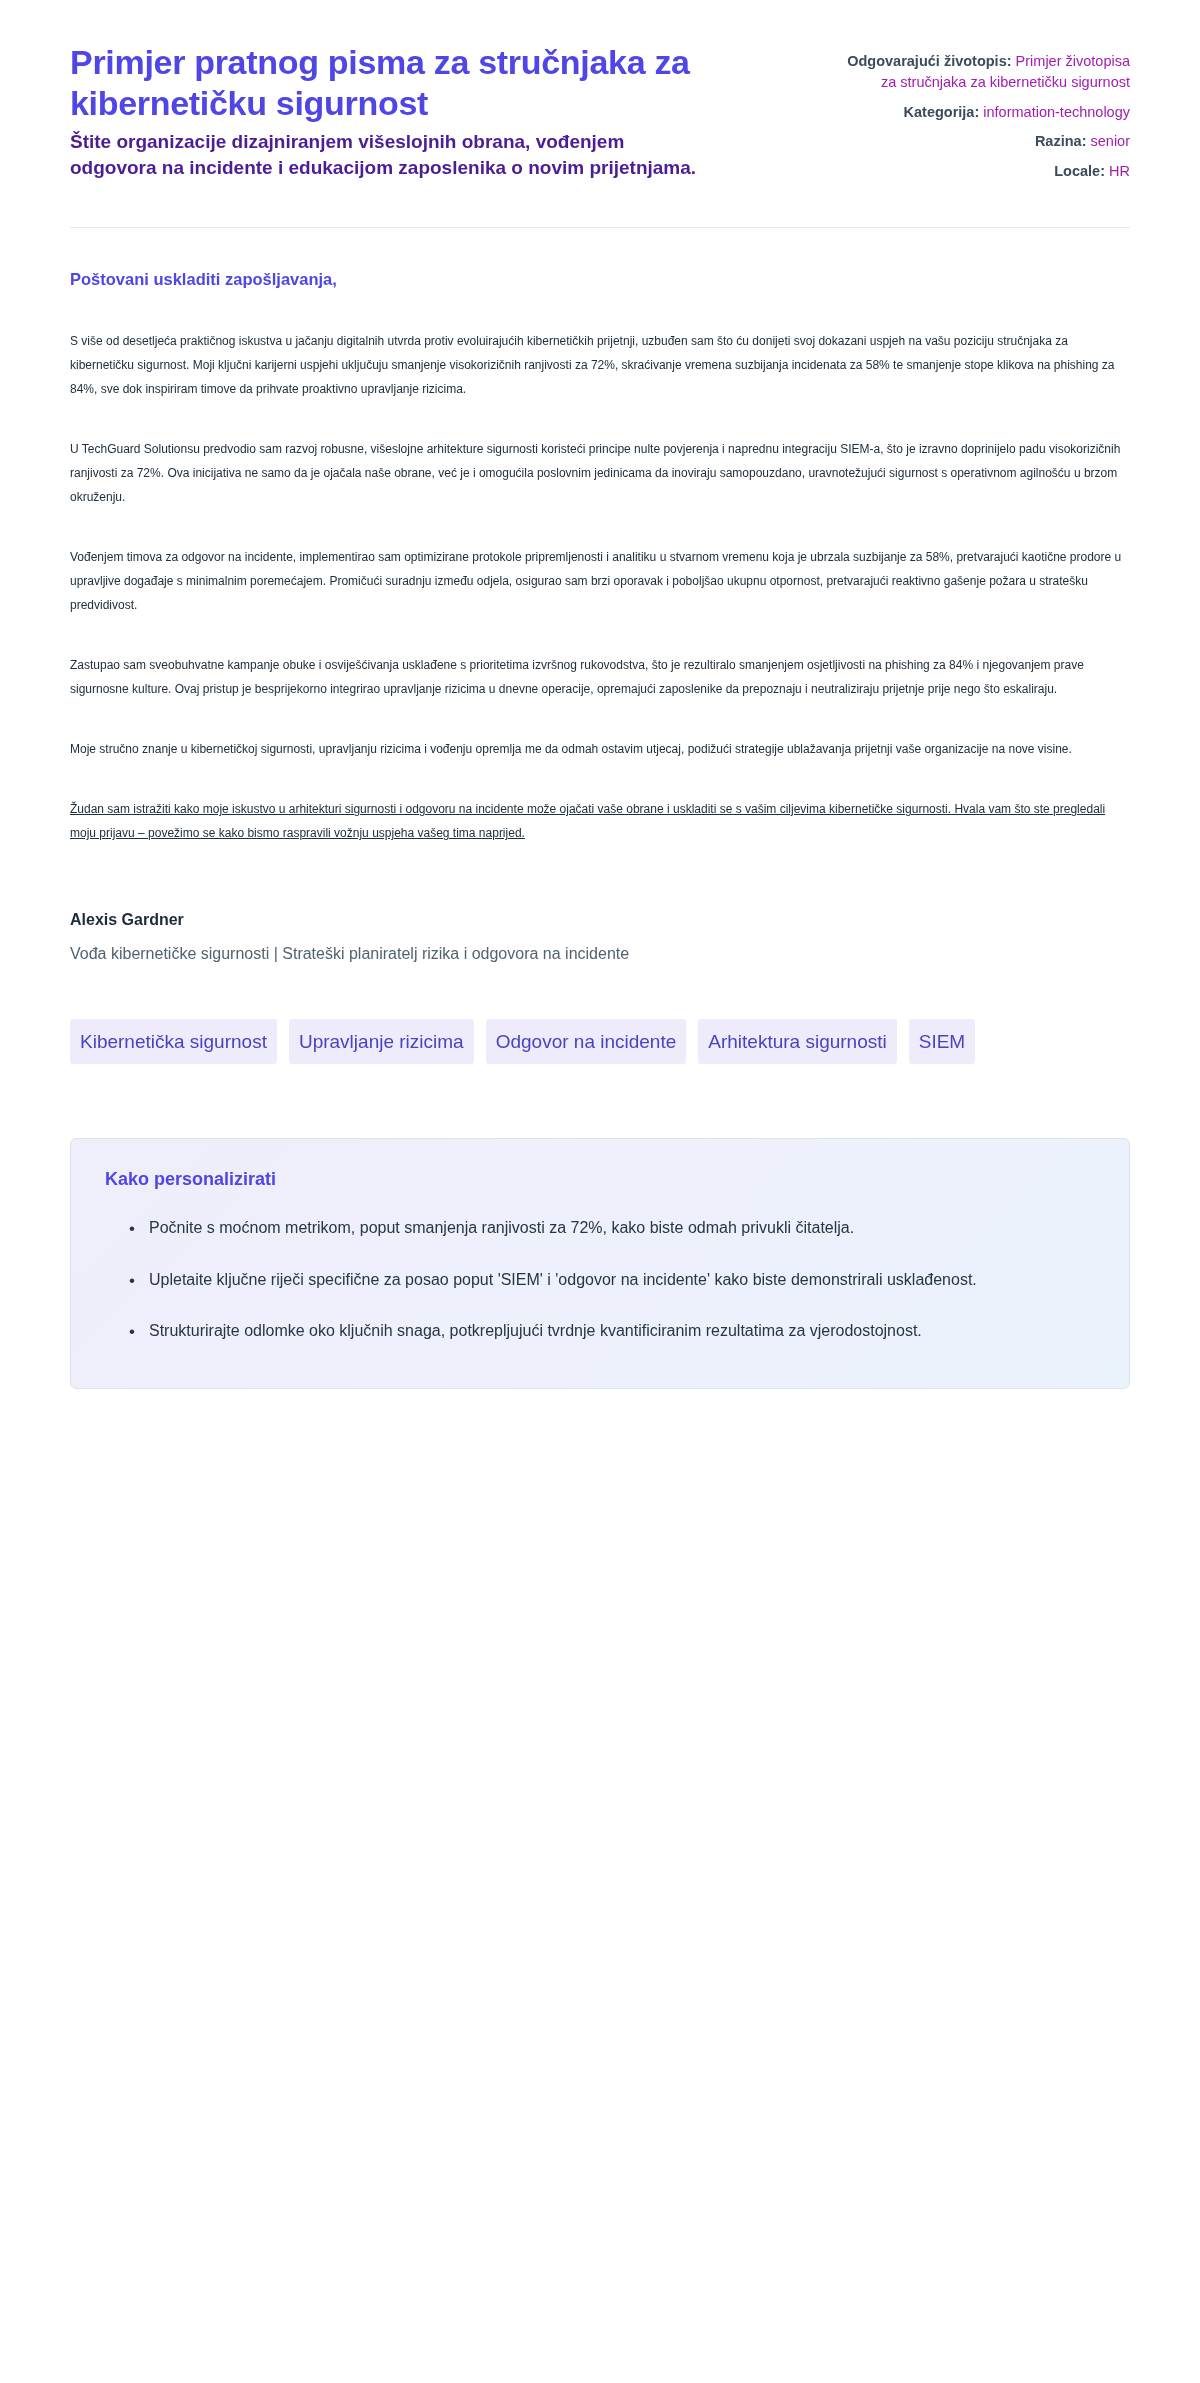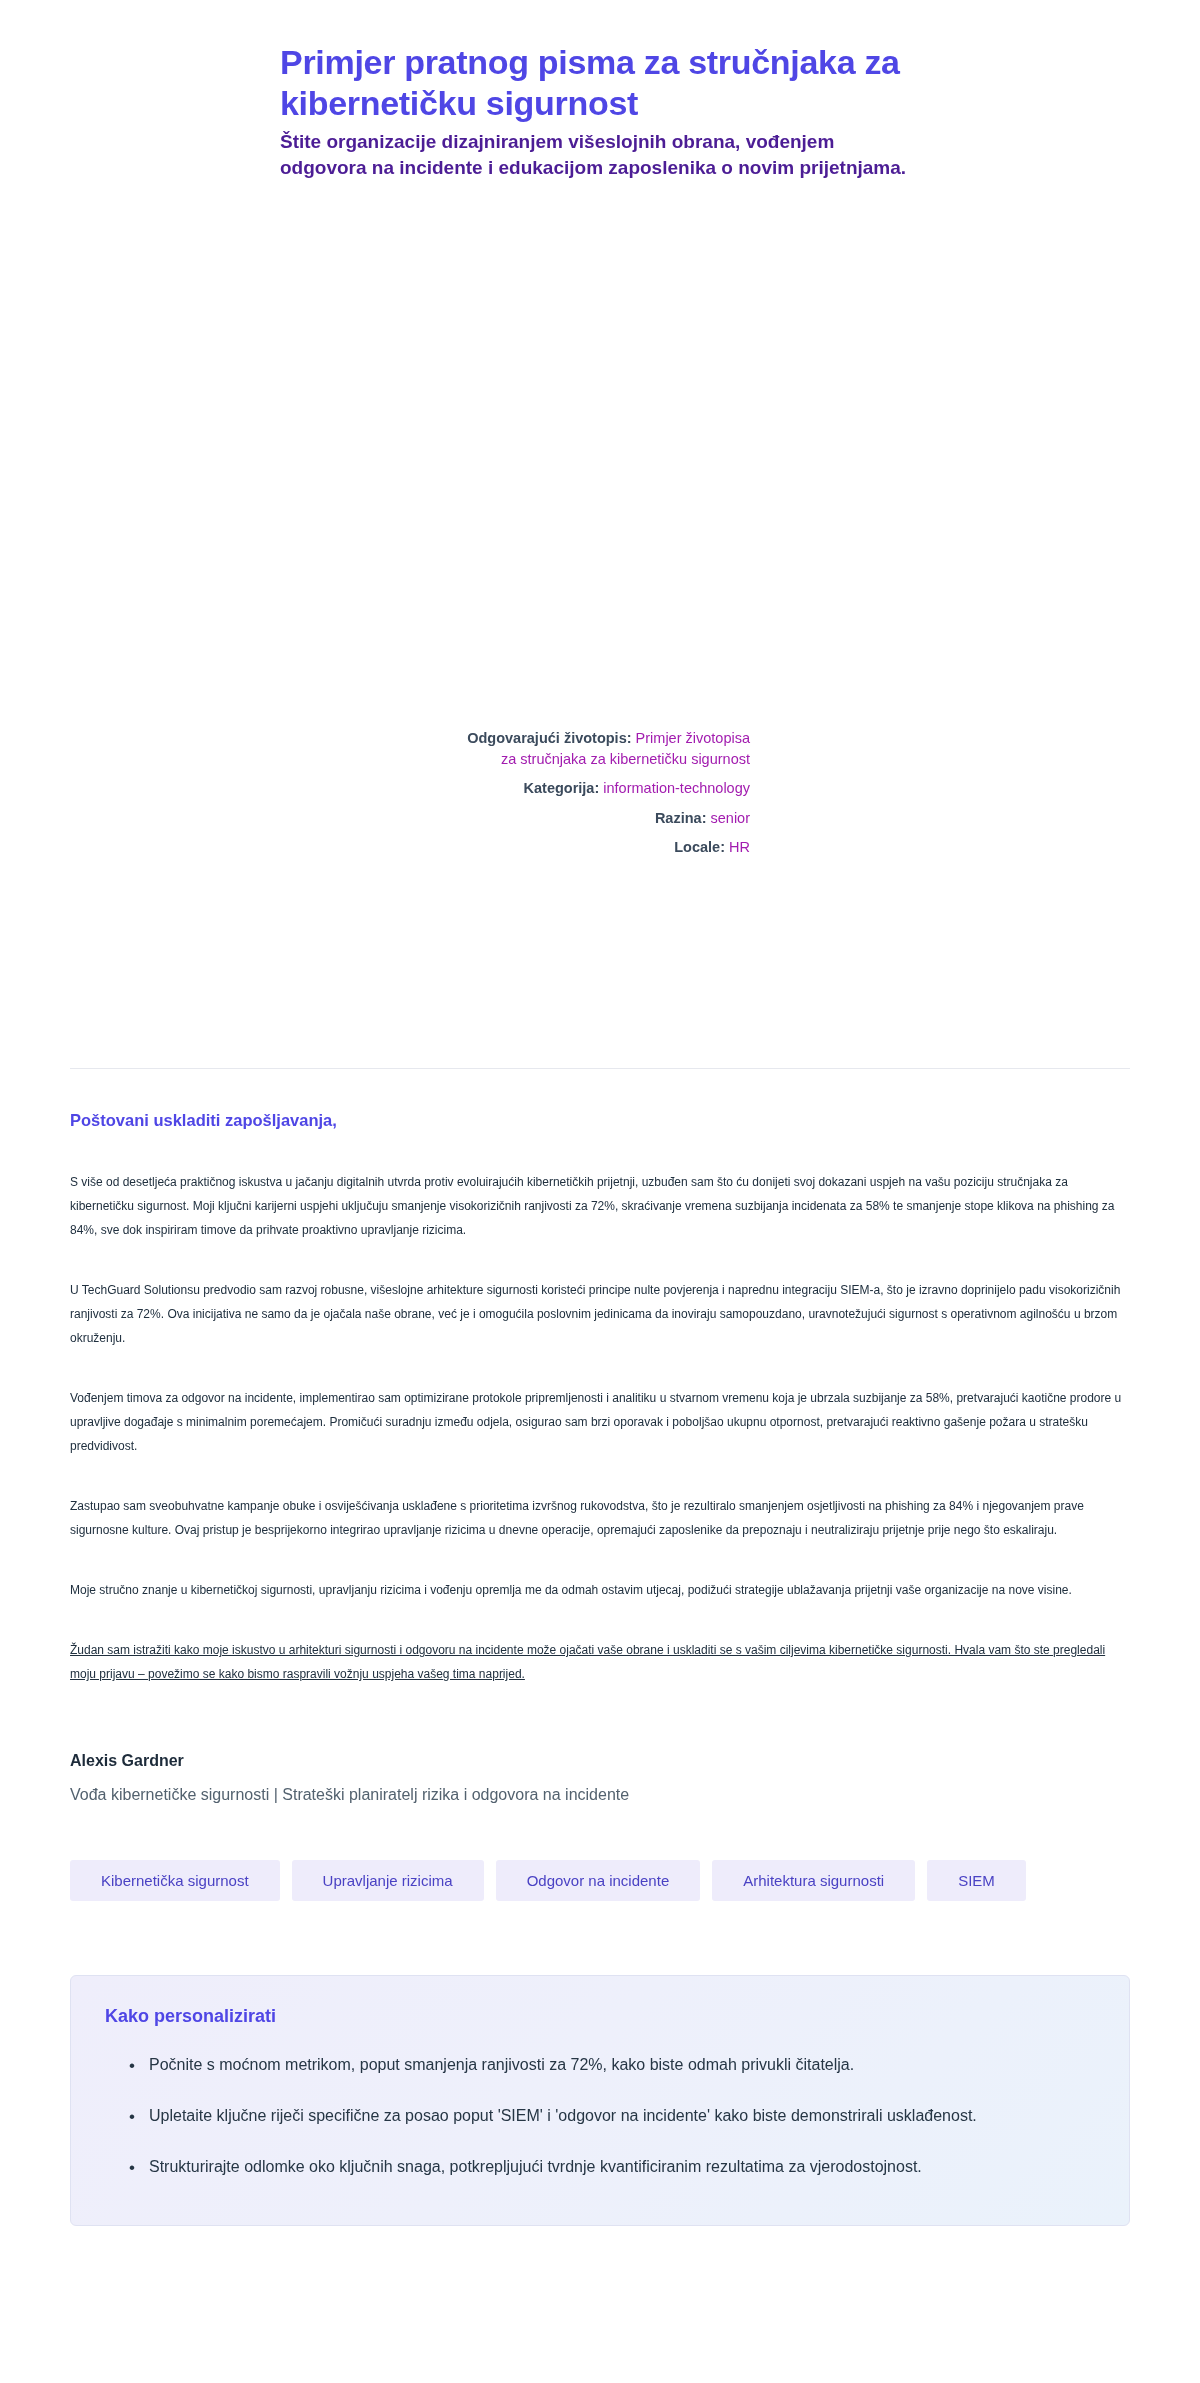--- a/index.html
+++ b/index.html
@@ -17,24 +17,23 @@
     -webkit-font-smoothing: antialiased;
   }
   .page {
     width: 1200px;
     padding: 42px 70px 60px 70px;
   }
 
   
   .header {
     display: flex;
-    align-items: center;
+    align-items: flex-end;
     justify-content: space-between;
-    gap: 40px;
-    flex-direction: column;
+    gap: 60px;
   }
   .header-left { width: 640px; flex: 0 0 640px; }
   .doc-title {
     margin: 0;
     font-size: 34px;
     line-height: 1.22;
     font-weight: 700;
     color: #4f46e5;
     letter-spacing: -0.3px;
   }
@@ -100,23 +99,23 @@
   
   .tags {
     margin-top: 56px;
     display: flex;
     flex-wrap: wrap;
     gap: 12px;
   }
   .tag {
     background: #eeecfb;
     color: #4a42c4;
-    font-size: 15px;
+    font-size: 19px;
     line-height: 1;
-    padding: 13px 31px;
+    padding: 13px 10px;
     border-radius: 3px;
     white-space: nowrap;
   }
 
   
   .callout {
     margin-top: 74px;
     background: linear-gradient(135deg, #efeefb 0%, #eef0fb 45%, #eaf2fb 100%);
     border: 1px solid #dfe2f2;
     border-radius: 6px;

